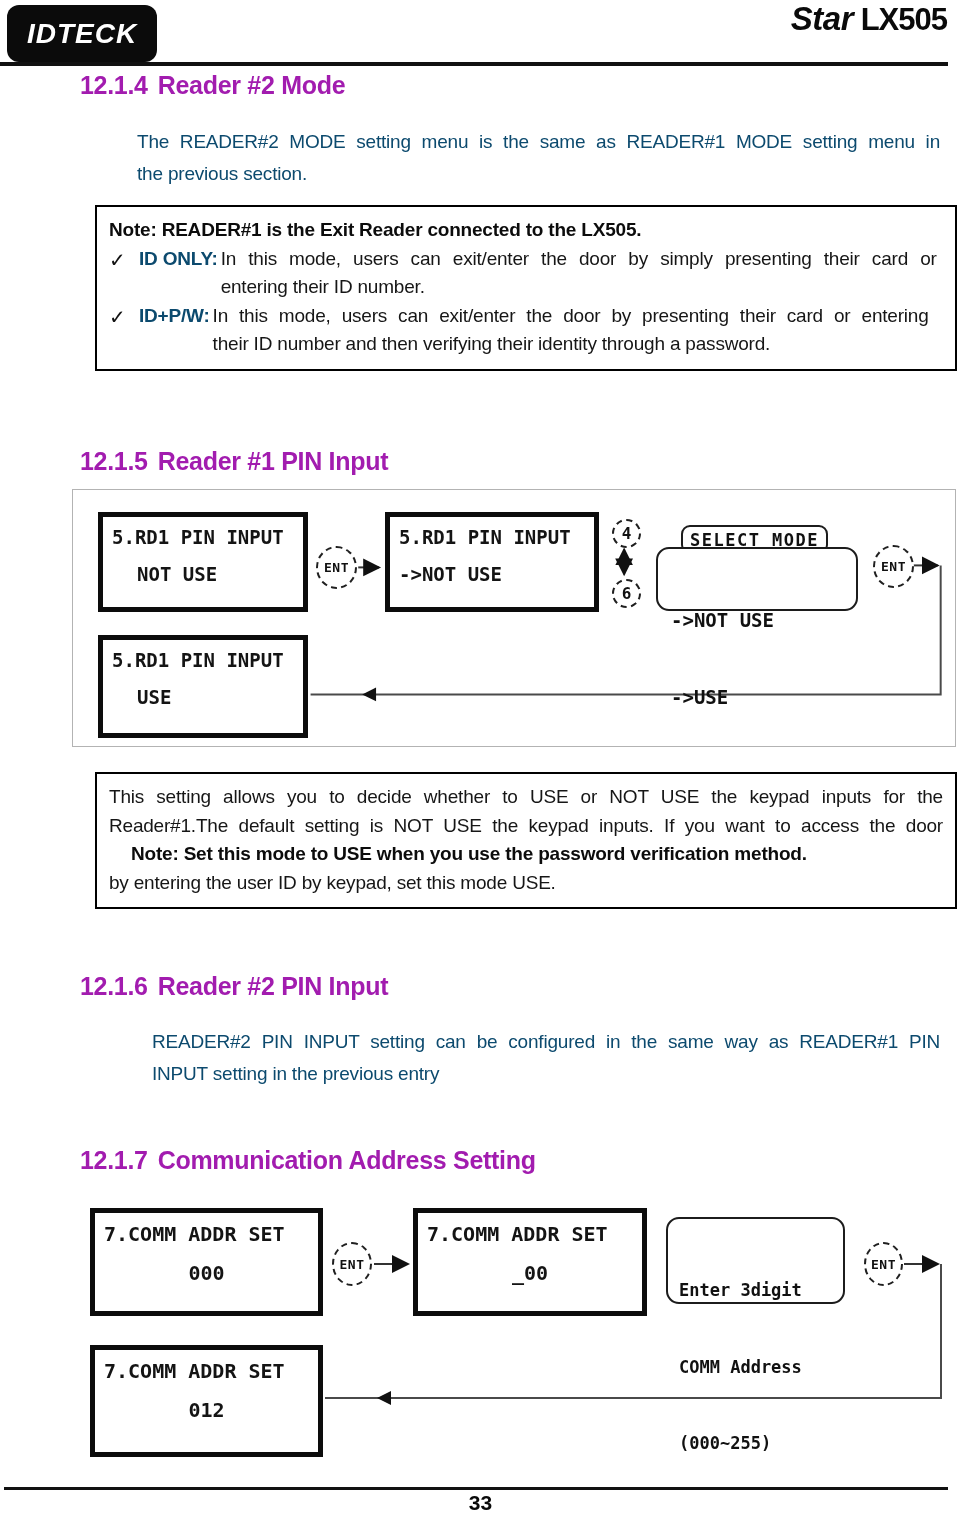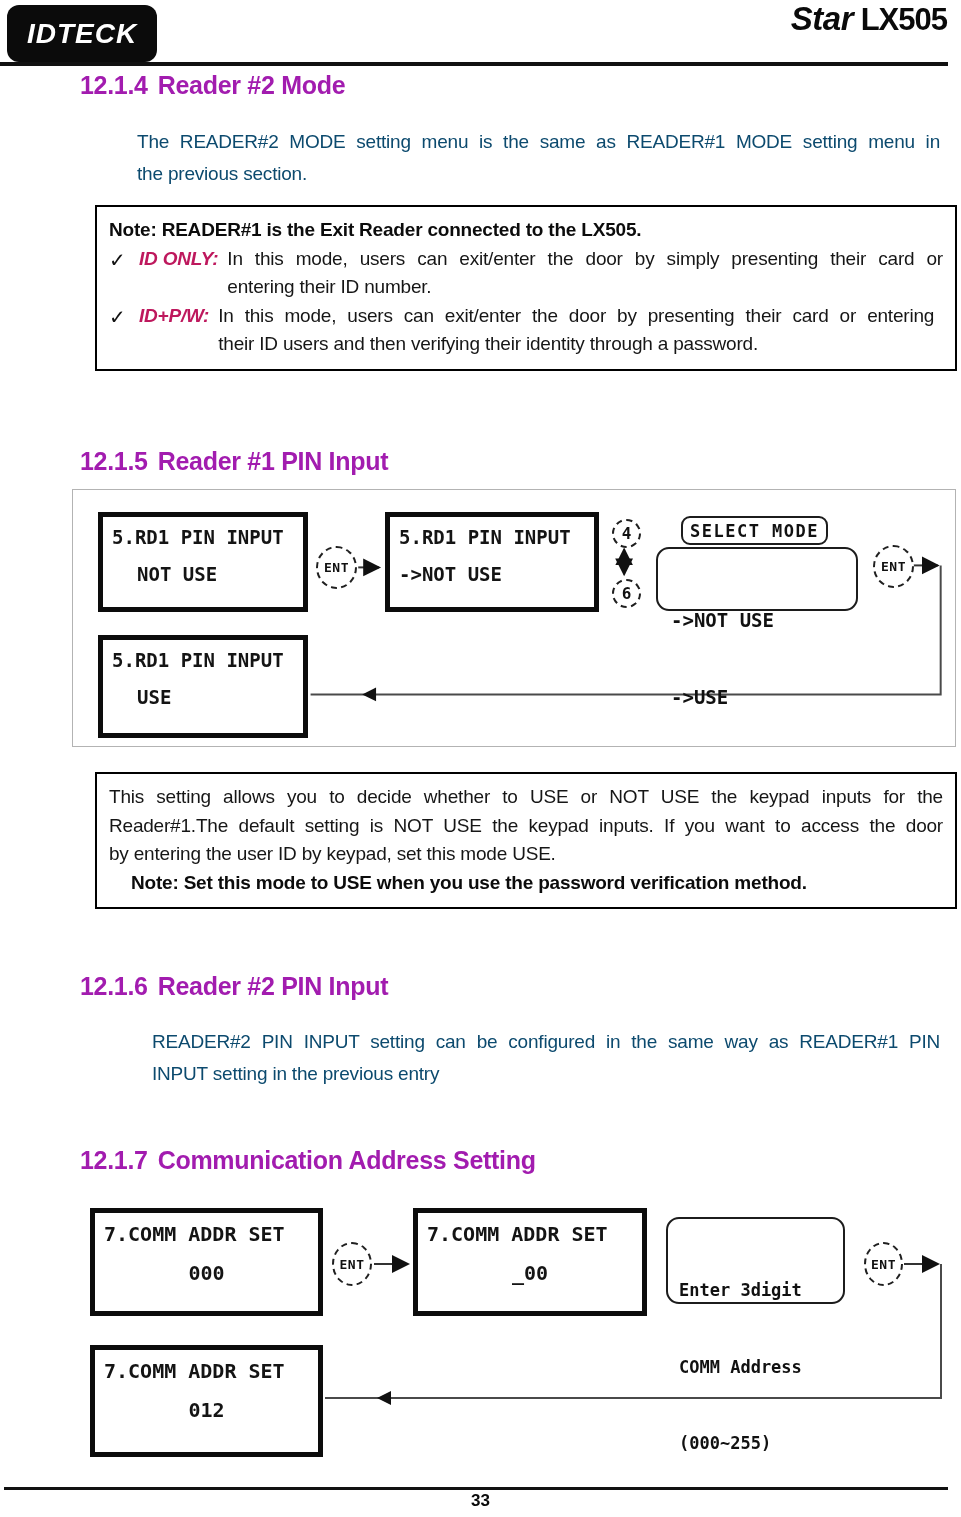--- a/index.html
+++ b/index.html
@@ -36,21 +36,21 @@
   .pline { display:block; }
   
   .notebox {
     position:absolute; left:95px; width:862px; border:2px solid #000;
     background:#fff; padding:9px 12px 6px 12px;
     font-size:19px; line-height:1.5; letter-spacing:-0.2px; color:#161616;
   }
   .bold { font-weight:bold; color:#0c0c0c; }
   .note-item { display:flex; align-items:flex-start; }
   .check { width:30px; flex:0 0 30px; font-size:20px; color:#111; }
-  .ilabel { font-weight:bold; white-space:nowrap; margin-right:9px; color:#be185d;font-style:italic; }
+  .ilabel { font-weight:bold; white-space:nowrap; margin-right:3px; color:#0c4a6e; }
   .itext { flex:1; max-width:716px; }
   .note2-note { padding-left:22px; }
   
   .diagram { position:absolute; }
   .d1 { left:72px; top:489px; width:884px; height:258px; border:1px solid #b3b3b3; }
   .d2 { left:80px;  top:1200px; width:878px; height:262px;text-decoration:underline; }
   .lcd {
     position:absolute; border:5px solid #0c0c0c; background:#fff;
     font-family:"DejaVu Sans Mono", monospace; font-weight:bold; color:#141414;
   }
@@ -85,21 +85,21 @@
   .infobox {
     position:absolute; border:2px solid #1c1c1c; border-radius:13px; background:#fff;
     padding:8px 0 0 11px; font-family:"DejaVu Sans Mono", monospace; font-weight:bold;
     font-size:17px; line-height:1.5; color:#111; white-space:pre;
   }
   .conn { position:absolute; left:0; top:0; width:100%; height:100%; pointer-events:none; }
   
   .footer-rule { position:absolute; left:4px; top:1487px; width:944px; height:3px; background:#111; }
   .page-num {
     position:absolute; left:0; top:1491px; width:100%; text-align:center;
-    font-size:17px; font-weight:bold; color:#0a0a0a;
+    font-size:21px; font-weight:bold; color:#0a0a0a;
   }
 </style>
 </head>
 <body>
 
 <div class="page">
 
   <div class="logo">
     <span class="logo-text">IDTECK</span>
   </div>
@@ -124,21 +124,21 @@
       <span class="itext">
         <span class="jline">In this mode, users can exit/enter the door by simply presenting their card or</span>
         <span class="pline">entering their ID number.</span>
       </span>
     </div>
     <div class="note-item">
       <span class="check">✓</span>
       <span class="ilabel">ID+P/W:</span>
       <span class="itext">
         <span class="jline">In this mode, users can exit/enter the door by presenting their card or entering</span>
-        <span class="pline">their ID users and then verifying their identity through a password.</span>
+        <span class="pline">their ID number and then verifying their identity through a password.</span>
       </span>
     </div>
   </div>
 
   <div class="h2" style="top:447px">
     <span class="hnum">12.1.5</span><span>Reader #1 PIN Input</span>
   </div>
 
   <div class="diagram d1">
     <svg class="conn" viewBox="0 0 884 258">
@@ -163,41 +163,41 @@
     <div class="lcd" style="left:312px; top:22px; width:214px; height:100px">
       <div class="lcd-l1">5.RD1 PIN INPUT</div>
       <div class="lcd-l2 lpad">-&gt;NOT USE</div>
     </div>
     <div class="numkey" style="left:539px; top:29px">
       <span>4</span>
     </div>
     <div class="numkey" style="left:539px; top:89px">
       <span>6</span>
     </div>
-    <div class="pill" style="left:608px; top:26px; width:147px; height:29px">
+    <div class="pill" style="left:608px; top:35px; width:147px; height:29px">
       <span>SELECT MODE</span>
     </div>
     <div class="optbox" style="left:583px; top:57px; width:202px; height:64px">
       <div>-&gt;NOT USE</div>
       <div>-&gt;USE</div>
     </div>
     <div class="entkey" style="left:800px; top:55px; width:41px; height:43px">
       <span>ENT</span>
     </div>
     <div class="lcd" style="left:25px; top:145px; width:210px; height:103px">
       <div class="lcd-l1">5.RD1 PIN INPUT</div>
       <div class="lcd-l2 ind">USE</div>
     </div>
   </div>
 
   <div class="notebox" style="top:772px; height:137px">
     <span class="jline">This setting allows you to decide whether to USE or NOT USE the keypad inputs for the</span>
     <span class="jline">Reader#1.The default setting is NOT USE the keypad inputs. If you want to access the door</span>
+    <span class="pline bold note2-note">Note: Set this mode to USE when you use the password verification method.</span>
     <span class="pline">by entering the user ID by keypad, set this mode USE.</span>
-    <span class="pline bold note2-note">Note: Set this mode to USE when you use the password verification method.</span>
   </div>
 
   <div class="h2" style="top:972px">
     <span class="hnum">12.1.6</span><span>Reader #2 PIN Input</span>
   </div>
   <div class="para" style="left:152px; top:1026px; width:788px">
     <span class="jline">READER#2 PIN INPUT setting can be configured in the same way as READER#1 PIN</span>
     <span class="pline">INPUT setting in the previous entry</span>
   </div>
 

